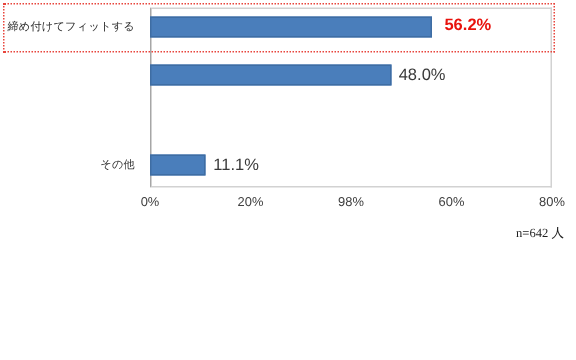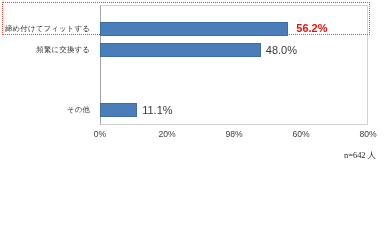--- a/index.html
+++ b/index.html
@@ -113,30 +113,29 @@
     text-align:right;
   }
 </style>
 </head>
 <body>
 
 <div id="chart-root">
 
   <div class="plot-frame"></div>
 
-  <div class="row" style="top:14px;">
+  <div class="row" style="top:3px;">
     <div class="cat-label">締め付けてフィットする</div>
     <div class="bar-wrap">
       <div class="bar" style="width:188.3px;"></div>
       <div class="val emph" style="left:188.3px;">56.2%</div>
     </div>
   </div>
 
   <div class="row" style="top:35px;">
-    <div class="cat-label">頻繁に交換する</div>
     <div class="bar-wrap">
       <div class="bar" style="width:160.8px;"></div>
       <div class="val" style="left:160.8px;">48.0%</div>
     </div>
   </div>
 
 
   <div class="row" style="top:95px;padding-left:44px;">
     <div class="cat-label">その他</div>
     <div class="bar-wrap">

